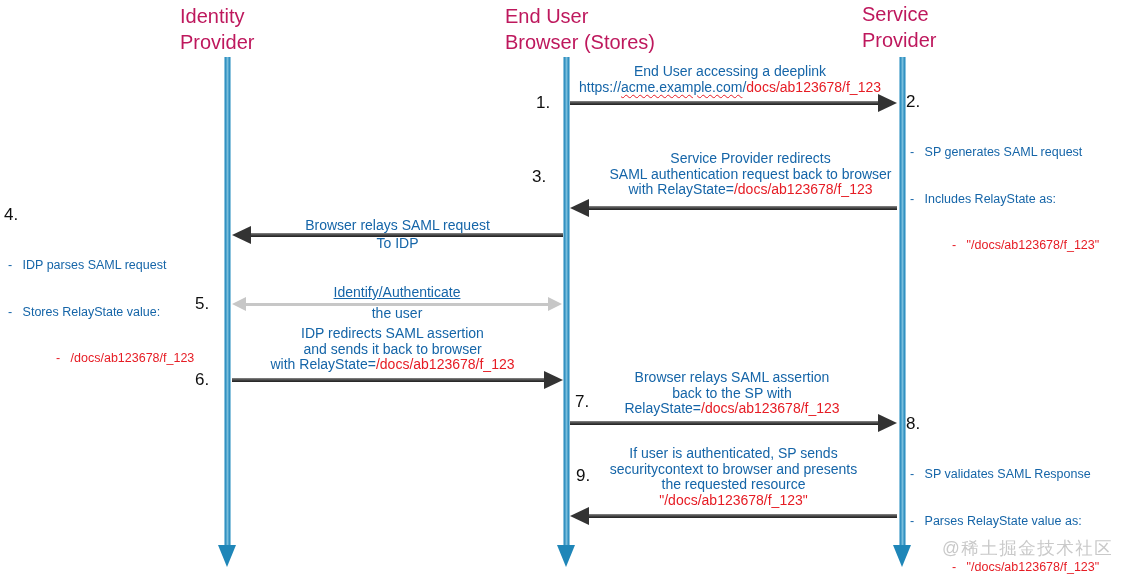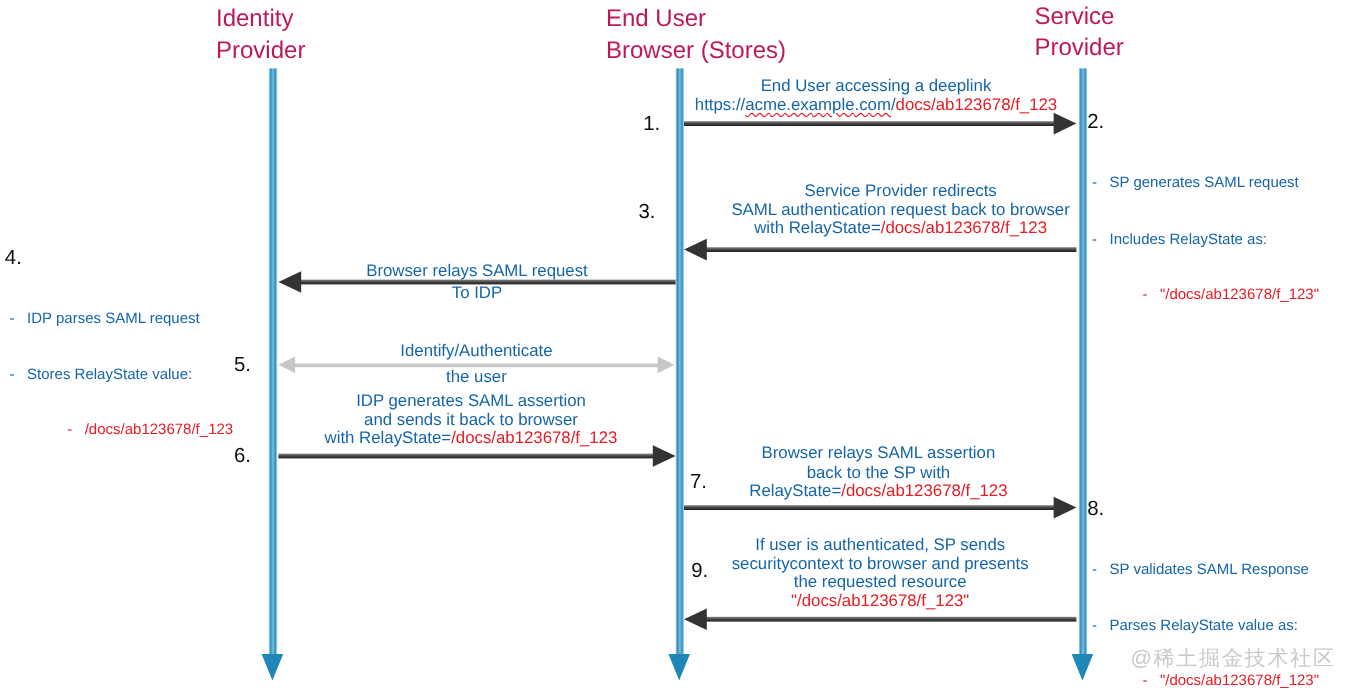--- a/index.html
+++ b/index.html
@@ -165,31 +165,31 @@
     <div class="red sub-bullet-4">-   /docs/ab123678/f_123</div>
   </div>
   <div class="msg" style="left:237px; top:218px; width:321px;">Browser relays SAML request</div>
   <div class="msg" style="left:237px; top:236px; width:321px;">To IDP</div>
   <div class="arrow dir-left" style="left:232px; top:226px; width:331px;">
     <div class="shaft"></div>
     <div class="head left"></div>
   </div>
 
   <div class="step-num" style="left:195px; top:294px;">5.</div>
-  <div class="msg" style="left:237px; top:285px; width:320px;">Identify/Authenticate</div>
+  <div class="msg" style="left:237px; top:285px; width:320px;text-decoration:underline;">Identify/Authenticate</div>
   <div class="msg" style="left:237px; top:306px; width:320px;">the user</div>
   <div class="arrow dir-both gray" style="left:232px; top:295px; width:330px;">
     <div class="shaft"></div>
     <div class="head left"></div>
     <div class="head right"></div>
   </div>
 
   <div class="step-num" style="left:195px; top:370px;">6.</div>
   <div class="msg" style="left:225px; top:326px; width:335px;">
-    <div>IDP generates SAML assertion</div>
+    <div>IDP redirects SAML assertion</div>
     <div>and sends it back to browser</div>
     <div><span class="blue">with RelayState=</span><span class="red">/docs/ab123678/f_123</span></div>
   </div>
   <div class="arrow dir-right" style="left:232px; top:371px; width:331px;">
     <div class="shaft"></div>
     <div class="head right"></div>
   </div>
 
   <div class="step-num" style="left:575px; top:392px;">7.</div>
   <div class="msg" style="left:567px; top:370px; width:330px;">

